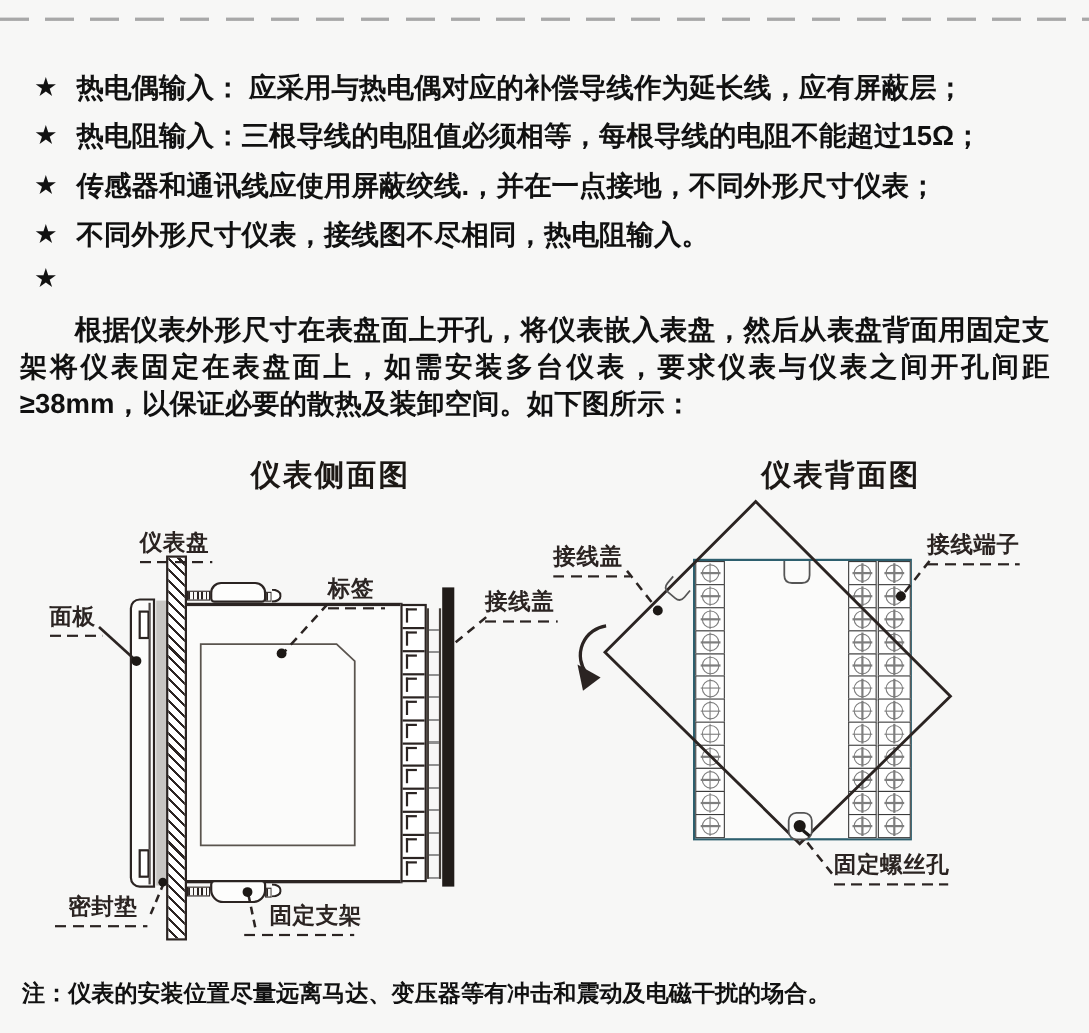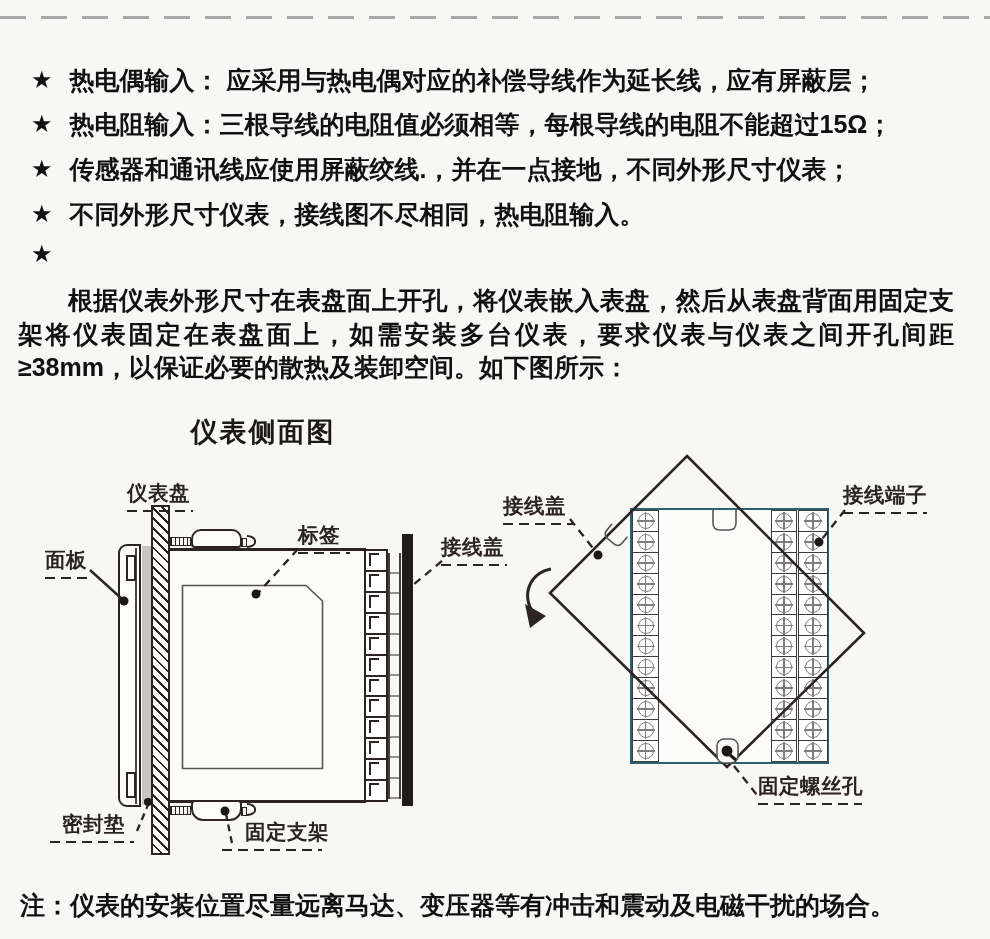--- a/index.html
+++ b/index.html
@@ -5,22 +5,22 @@
   html,body{margin:0;padding:0;background:#e9e9e9;}
   .page{position:relative;width:990px;height:939px;background:#f7f7f6;overflow:hidden;
         font-family:"Liberation Sans","DejaVu Sans",sans-serif;color:#111;}
   .dashrule{position:absolute;left:0;top:16px;width:100%;height:3px;
         background:repeating-linear-gradient(90deg,#a8a8a8 0 26px,transparent 26px 41px);}
   .bullet{position:absolute;left:31px;display:flex;gap:17px;font-weight:bold;
         font-size:25px;line-height:30px;white-space:nowrap;}
   .bullet .star{font-size:24px;line-height:30px;}
   .para{position:absolute;left:18px;top:284px;width:936px;font-size:25px;font-weight:bold;
         line-height:33.5px;text-indent:2em;text-align:justify;}
-  .note{position:absolute;left:20px;top:889px;font-size:25px;font-weight:bold;white-space:nowrap;}
-  .dtitle{position:absolute;top:414px;width:220px;text-align:center;
+  .note{position:absolute;left:20px;top:889px;font-size:21px;font-weight:bold;white-space:nowrap;}
+  .dtitle{position:absolute;top:414px;width:220px;text-align:right;
         font-family:"Liberation Serif","DejaVu Serif",serif;font-weight:bold;
         font-size:27px;letter-spacing:2px;color:#1c1815;}
   .dlabel{position:absolute;font-size:20.5px;font-weight:600;color:#2b2422;z-index:4;
         padding-bottom:5px;white-space:nowrap;letter-spacing:.5px;
         background:repeating-linear-gradient(90deg,#2b2422 0 10px,transparent 10px 16px) left bottom/100% 2.4px no-repeat;}
   
   .shape{position:absolute;z-index:1;box-sizing:border-box;}
   .wall{left:151px;top:505px;width:19px;height:350px;border:2px solid #2b2422;z-index:2;
         background-color:#fff;
         background-image:repeating-linear-gradient(45deg,transparent 0 5px,#2b2422 5px 7px);}
@@ -80,20 +80,21 @@
     <span class="star">★</span>
     <span>不同外形尺寸仪表，接线图不尽相同，热电阻输入。</span>
   </div>
   <div class="bullet" style="top:239px">
     <span class="star">★</span>
   </div>
 
   <div class="para">根据仪表外形尺寸在表盘面上开孔，将仪表嵌入表盘，然后从表盘背面用固定支架将仪表固定在表盘面上，如需安装多台仪表，要求仪表与仪表之间开孔间距≥38mm，以保证必要的散热及装卸空间。如下图所示：</div>
 
   <div class="dtitle" style="left:153px">仪表侧面图</div>
+  <div class="dtitle" style="left:617px">仪表背面图</div>
 
   <div class="shape body-rect"></div>
   <div class="shape bezel"></div>
   <div class="shape bezel-line"></div>
   <div class="shape clip" style="top:555px"></div>
   <div class="shape clip" style="top:772px"></div>
   <div class="shape gasket"></div>
   <div class="shape wall"></div>
   <div class="shape coil" style="left:170px;top:537px;width:21px"></div>
   <div class="shape coil" style="left:241px;top:538px;width:6px"></div>

